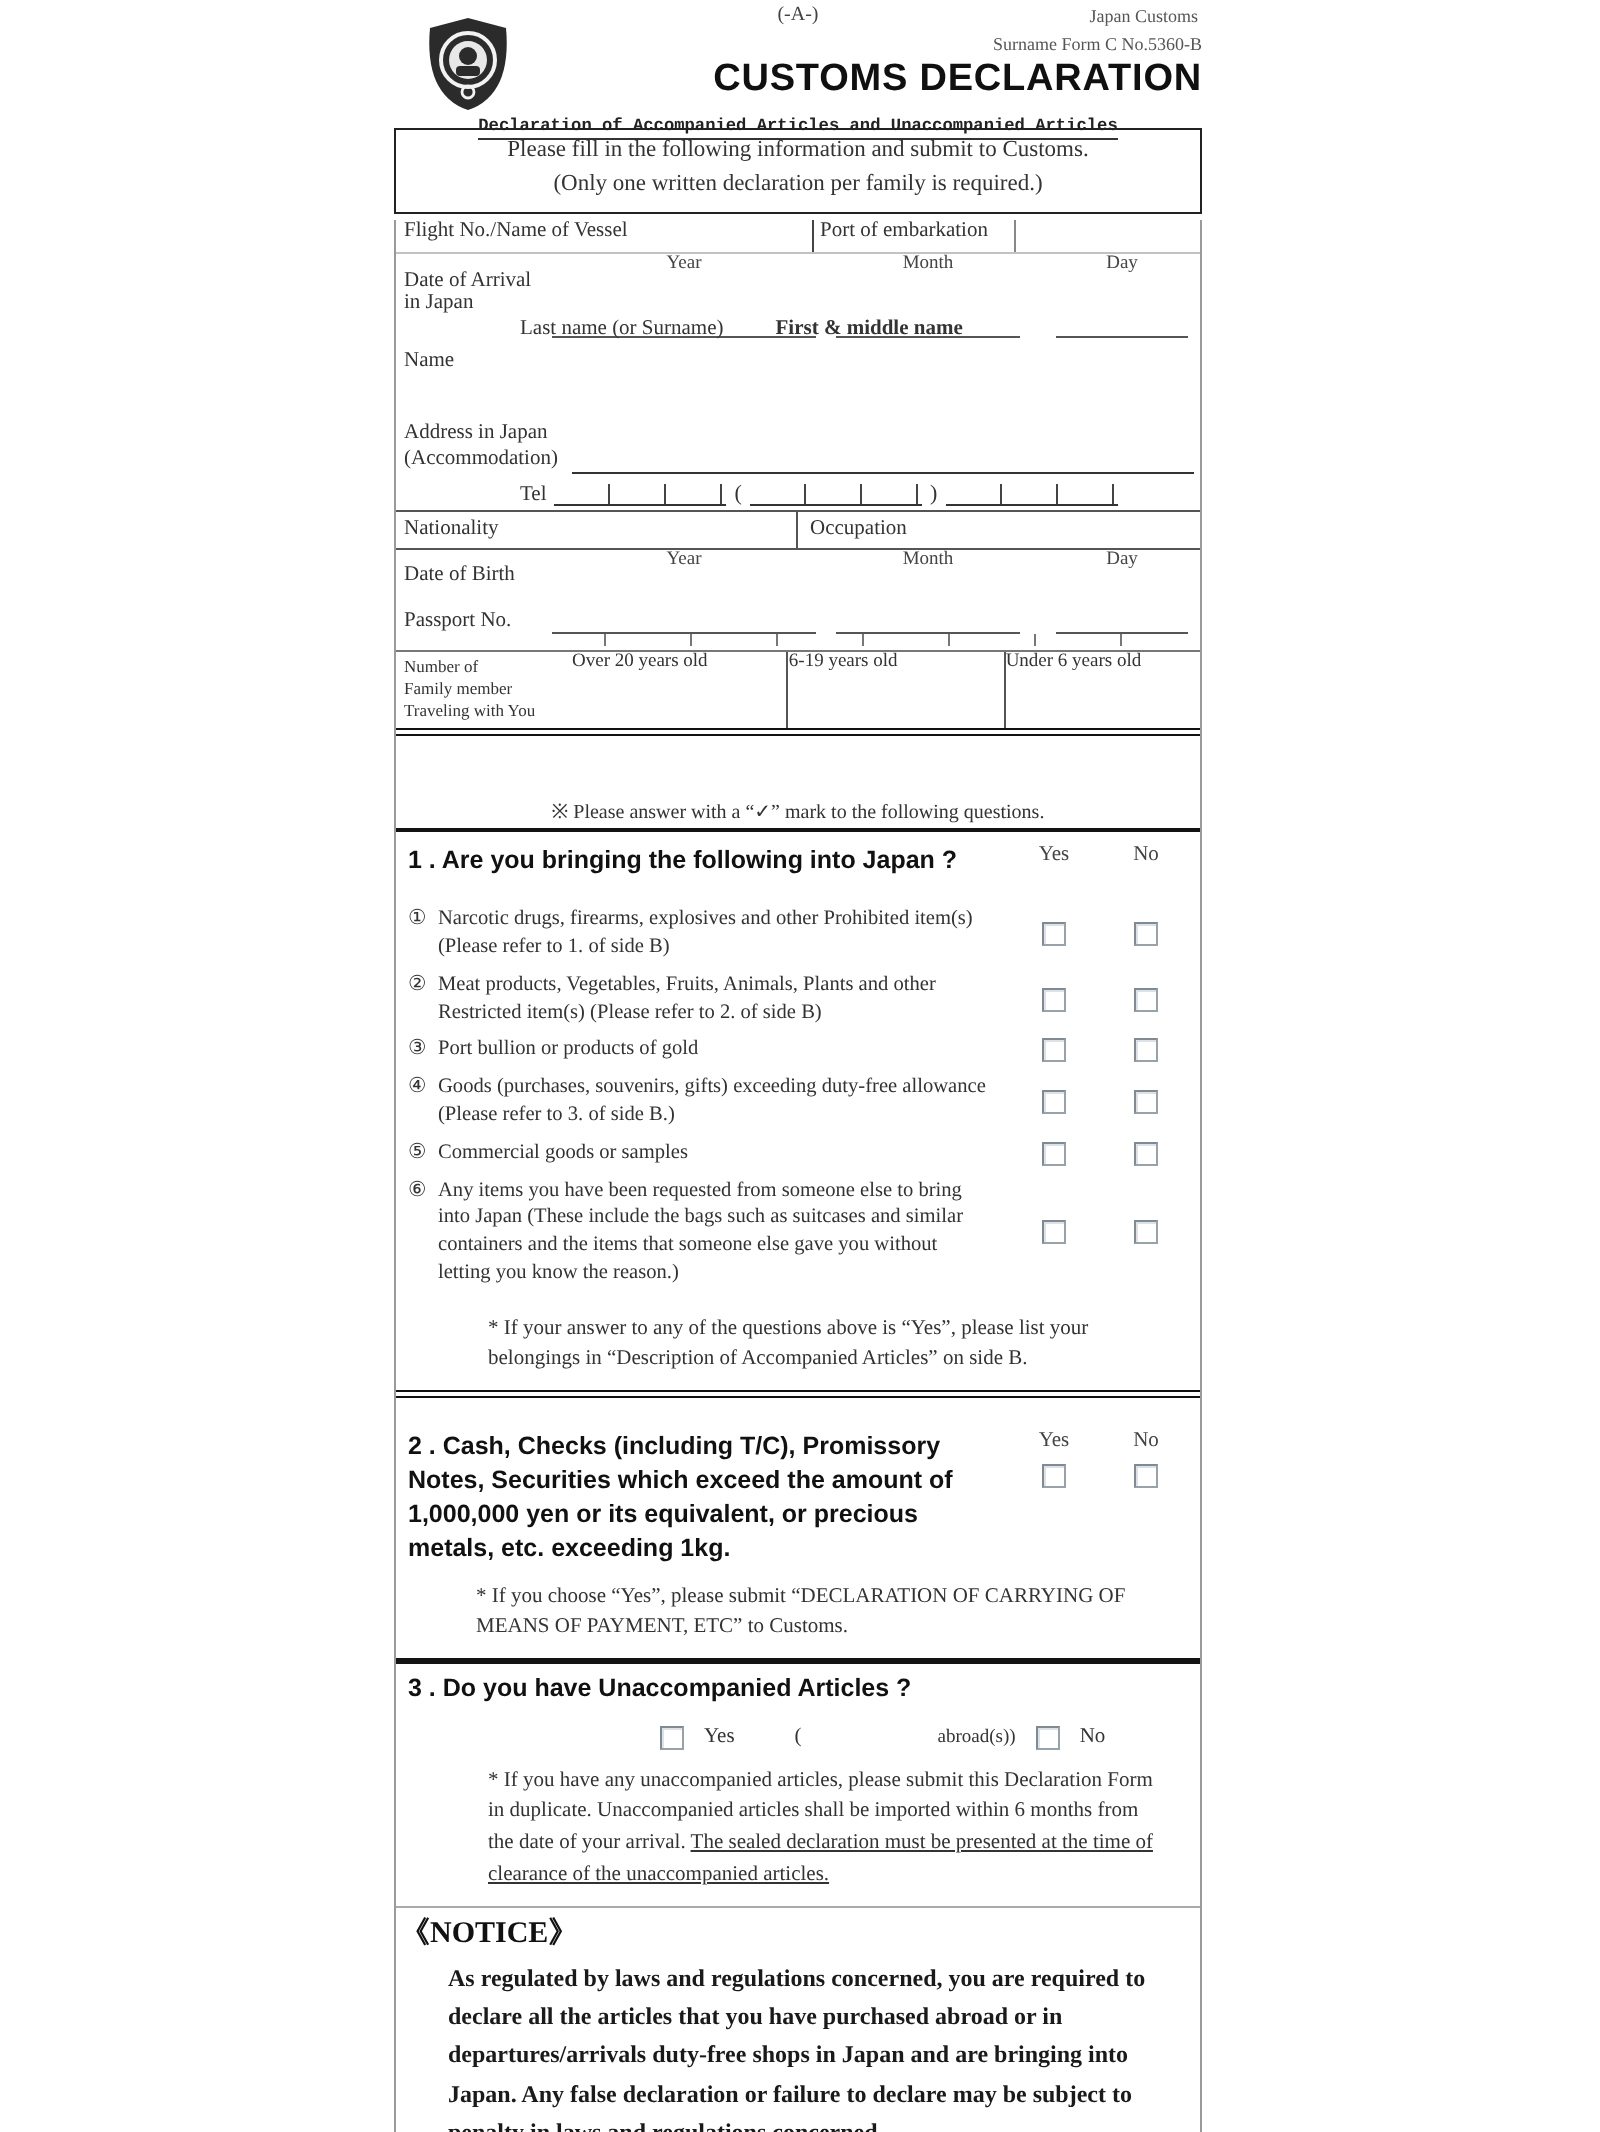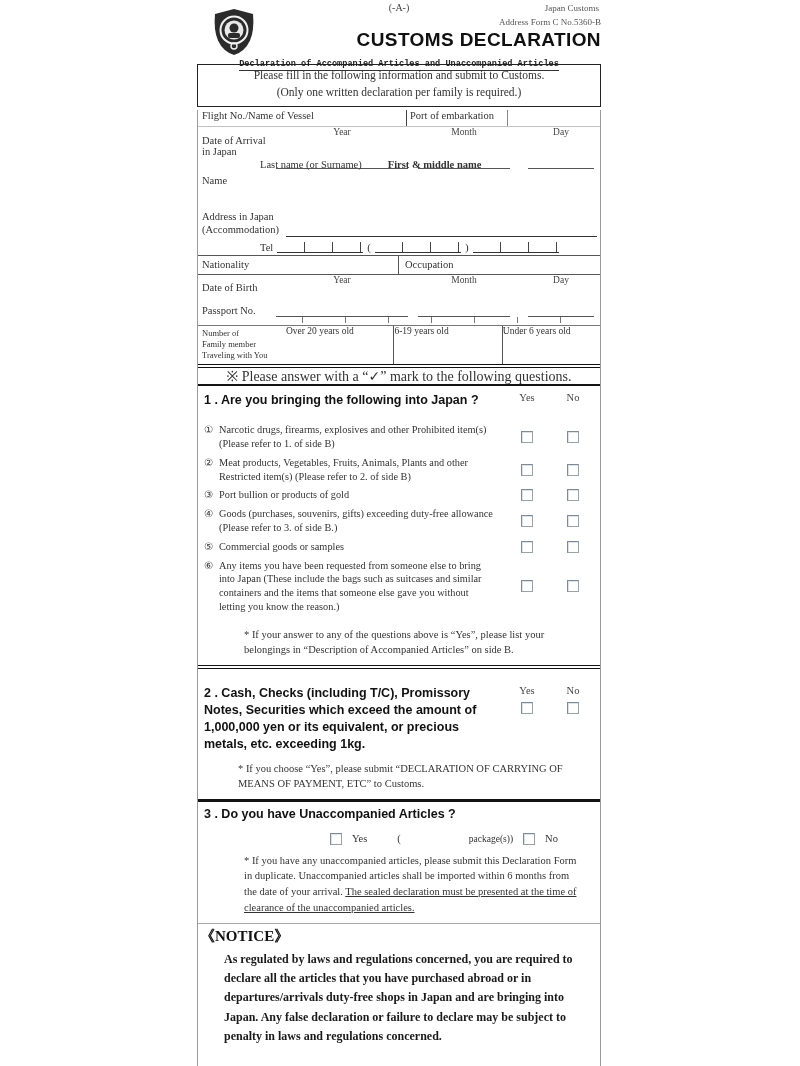--- a/index.html
+++ b/index.html
@@ -59,21 +59,21 @@
   .famcol{flex:1.05;display:flex;flex-direction:row;}
   .famcol + .famcol{border-left:1px solid #555;}
   .famcol:last-child{flex:.95;}
   .famhdr{font-size:9.5px;text-align:center;color:#333;height:13px;}
   .famcell{height:24px;}
 
   .hr-double{height:4px;border-top:1.8px solid #111;border-bottom:1px solid #111;}
   .hr-thick{height:2.4px;background:#131313;}
   .hr-light{height:1px;background:#aaa;}
 
-  .checkrow{display:flex;justify-content:center;align-items:center;height:16px;font-size:14px;color:#333;}
+  .checkrow{display:flex;justify-content:center;align-items:flex-start;height:16px;font-size:10px;color:#333;margin-top:30px;}
 
   
   .sec{padding:4px 0 0 6px;}
   .qhdr{display:flex;margin-top:2px;}
   .qtitle{width:300px;font-family:"Liberation Sans",sans-serif;font-weight:bold;font-size:12.5px;line-height:1.35;color:#111;}
   .yncol{width:46px;text-align:center;font-size:10.5px;color:#444;flex:none;}
   .item{display:flex;align-items:center;margin-top:5px;}
   .itext{width:300px;display:flex;font-size:10.3px;color:#333;line-height:1.34;}
   .inum{width:15px;flex:none;}
   .ibody{flex:1;padding-right:8px;}
@@ -99,21 +99,21 @@
 </style>
 </head>
 <body>
 
 <div class="page">
   <div class="form">
 
     <div class="hdr">
       <span class="pagemark">(-A-)</span>
       <span class="agency">Japan Customs</span>
-      <span class="formno">Address Form C No.5360-B</span>
+      <span class="formno">Surname Form C No.5360-B</span>
       <span class="badge">
         <svg width="46" height="48" viewBox="0 0 46 48" xmlns="http://www.w3.org/2000/svg">
           <path d="M23 1 L42 6 Q43.5 22 39 32.5 Q34 43.5 23 47 Q12 43.5 7 32.5 Q2.5 22 4 6 Z" fill="#2b2b2b"></path>
           <circle cx="23" cy="22" r="13.5" fill="none" stroke="#f2f2f2" stroke-width="2"></circle>
           <circle cx="23" cy="22" r="9.5" fill="#e8e8e8"></circle>
           <circle cx="23" cy="20" r="4.5" fill="#2b2b2b"></circle>
           <rect x="17" y="25" width="12" height="5" rx="2" fill="#2b2b2b"></rect>
           <circle cx="23" cy="38" r="3" fill="none" stroke="#f2f2f2" stroke-width="1.4"></circle>
         </svg>
       </span>
@@ -347,21 +347,21 @@
       <div class="note" style="margin-top:8px;">* If you choose “Yes”, please submit “DECLARATION OF CARRYING OF MEANS OF PAYMENT, ETC” to Customs.</div>
 
       <div class="hr-thick"></div>
 
       <div class="sec">
         <div class="qtitle" style="width:380px;">3 . Do you have Unaccompanied Articles ?</div>
         <div class="s3row">
           <span class="checkbox"></span>
           <span class="yes">Yes</span>
           <span class="op">(</span>
-          <span class="pkg">package(s))</span>
+          <span class="pkg">abroad(s))</span>
           <span class="checkbox cb2"></span>
           <span class="no">No</span>
         </div>
         <div class="note" style="max-width:340px;margin-top:8px;">
           <span>* If you have any unaccompanied articles, please submit this Declaration Form in duplicate. Unaccompanied articles shall be imported within 6 months from the date of your arrival. </span><span class="u">The sealed declaration must be presented at the time of clearance of the unaccompanied articles.</span>
         </div>
       </div>
 
       <div class="hr-light"></div>
 

